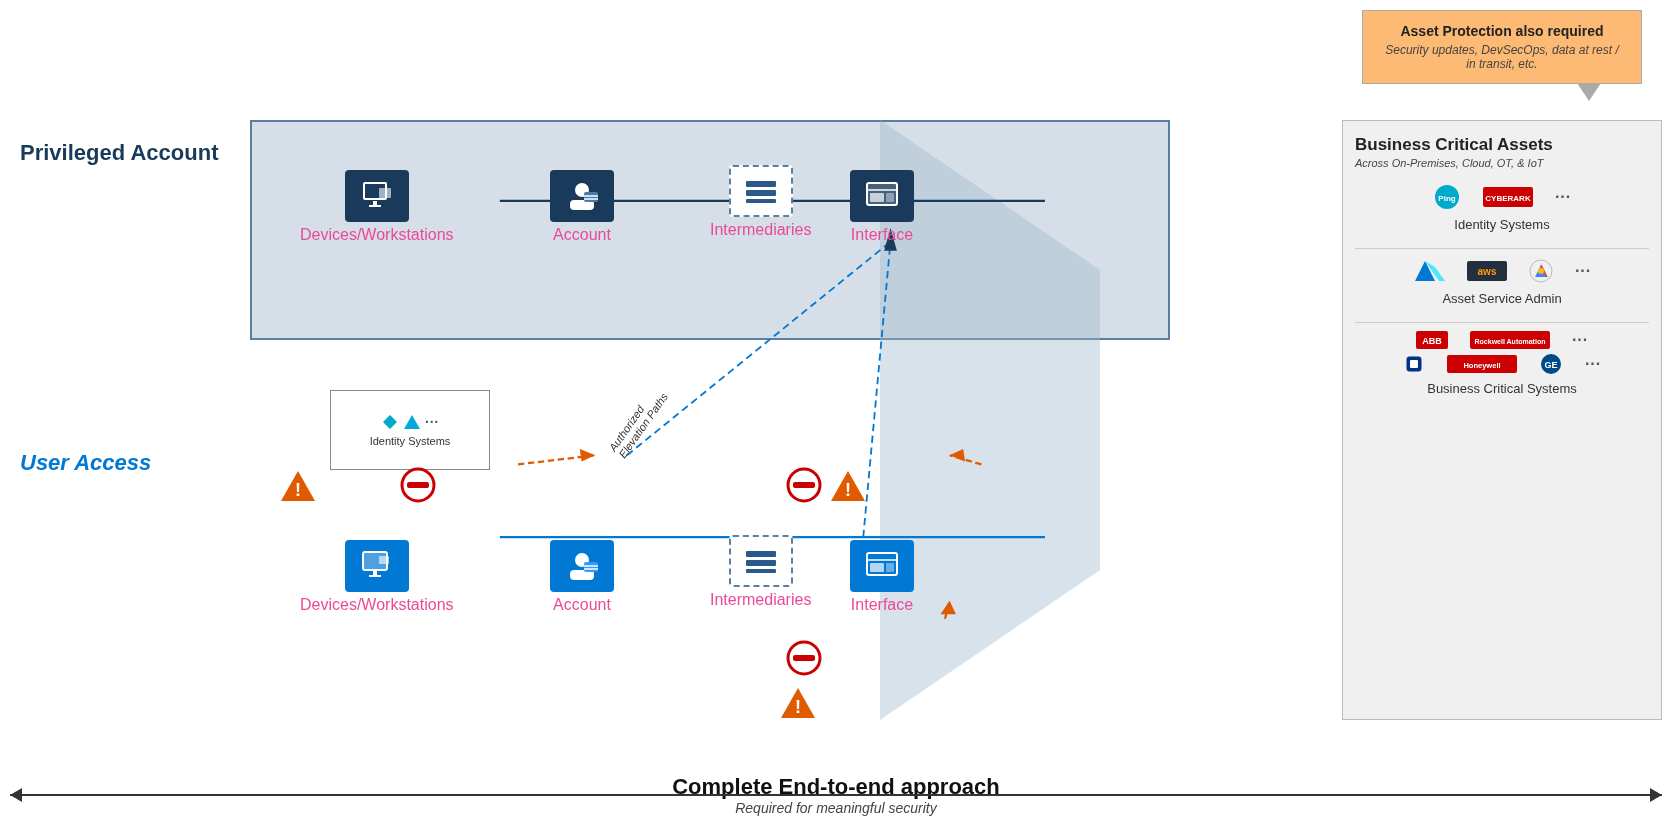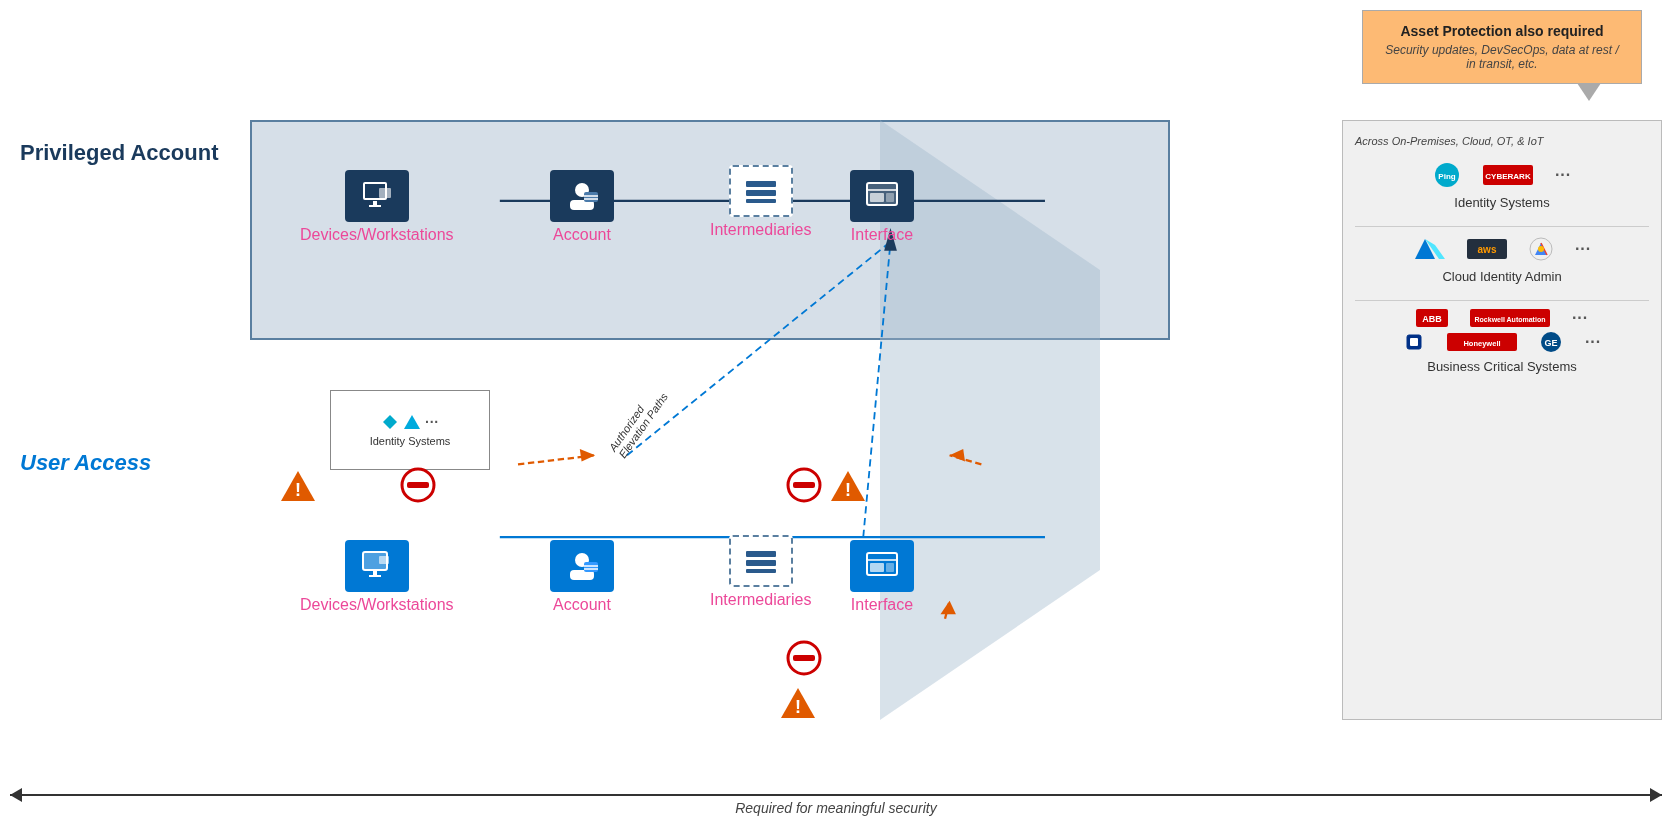--- a/index.html
+++ b/index.html
@@ -329,20 +329,21 @@
 
   <div class="diagram-area">
 
     <div class="label-privileged">Privileged Account</div>
 
     <div class="label-user">User Access</div>
 
     <div class="priv-box"></div>
 
     <div class="bca-panel">
+      <div class="bca-title">Business Critical Assets</div>
       <div class="bca-sub">Across On-Premises, Cloud, OT, &amp; IoT</div>
 
       <div class="bca-section">
         <div class="bca-logos">
 
           <svg width="28" height="28" viewBox="0 0 28 28">
             <circle cx="14" cy="14" r="12" fill="#00aacc"></circle>
             <text x="14" y="18" text-anchor="middle" font-size="8" fill="#fff" font-weight="bold">Ping</text>
           </svg>
 
@@ -371,21 +372,21 @@
           </svg>
 
           <svg width="24" height="24" viewBox="0 0 24 24">
             <circle cx="12" cy="12" r="11" fill="none" stroke="#bbb" stroke-width="1"></circle>
             <path d="M12 6 L18 18 L6 18 Z" fill="#4285f4"></path>
             <path d="M12 6 L18 18" stroke="#ea4335" stroke-width="1.5" fill="none"></path>
             <circle cx="12" cy="12" r="3" fill="#fbbc05"></circle>
           </svg>
           <span class="dots-more">···</span>
         </div>
-        <div class="bca-section-label">Cloud Identity Admin</div>
+        <div class="bca-section-label">Asset Service Admin</div>
       </div>
 
       <hr class="bca-divider">
 
       <div class="bca-section">
         <div class="bca-logos">
 
           <svg width="32" height="18" viewBox="0 0 32 18">
             <rect width="32" height="18" rx="2" fill="#cc0000"></rect>
             <text x="16" y="13" text-anchor="middle" font-size="9" fill="#fff" font-weight="bold">ABB</text>
@@ -610,16 +611,17 @@
     <div class="elevation-text">
       <span>Authorized</span><br>
       <span>Elevation Paths</span>
     </div>
 
   </div>
 
   <div class="bottom-section">
     <div class="arrow-left"></div>
     <div class="arrow-right"></div>
+    <div class="bottom-title">Complete End-to-end approach</div>
     <div class="bottom-sub">Required for meaningful security</div>
   </div>
 
 </div>
 
 </body></html>

